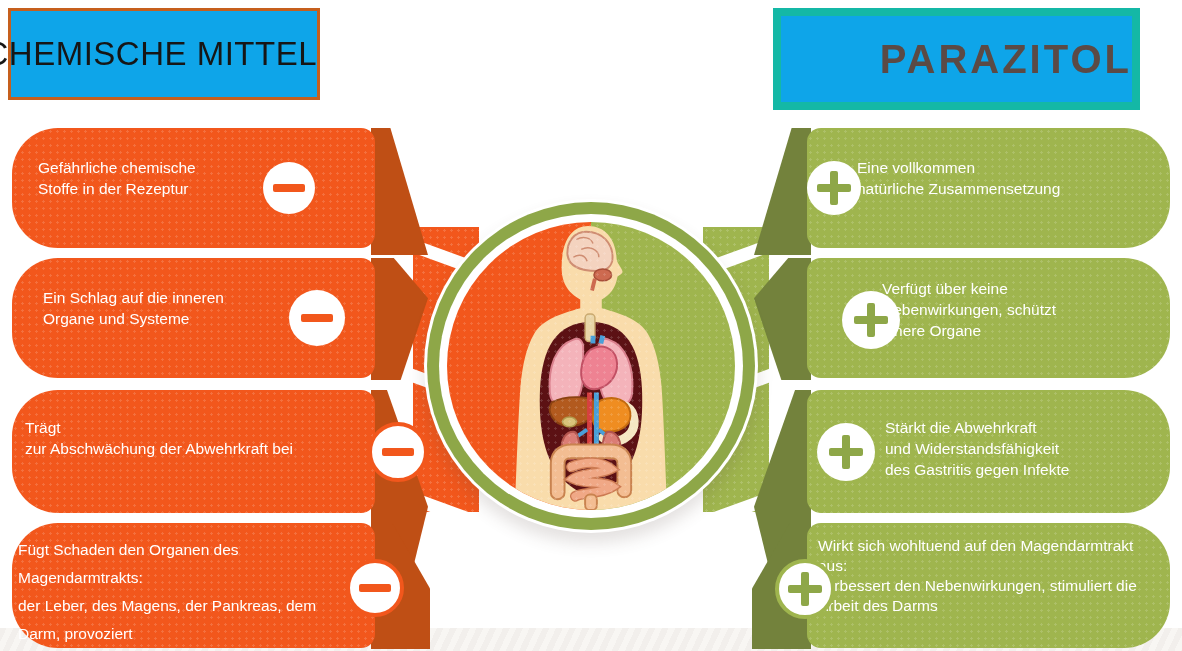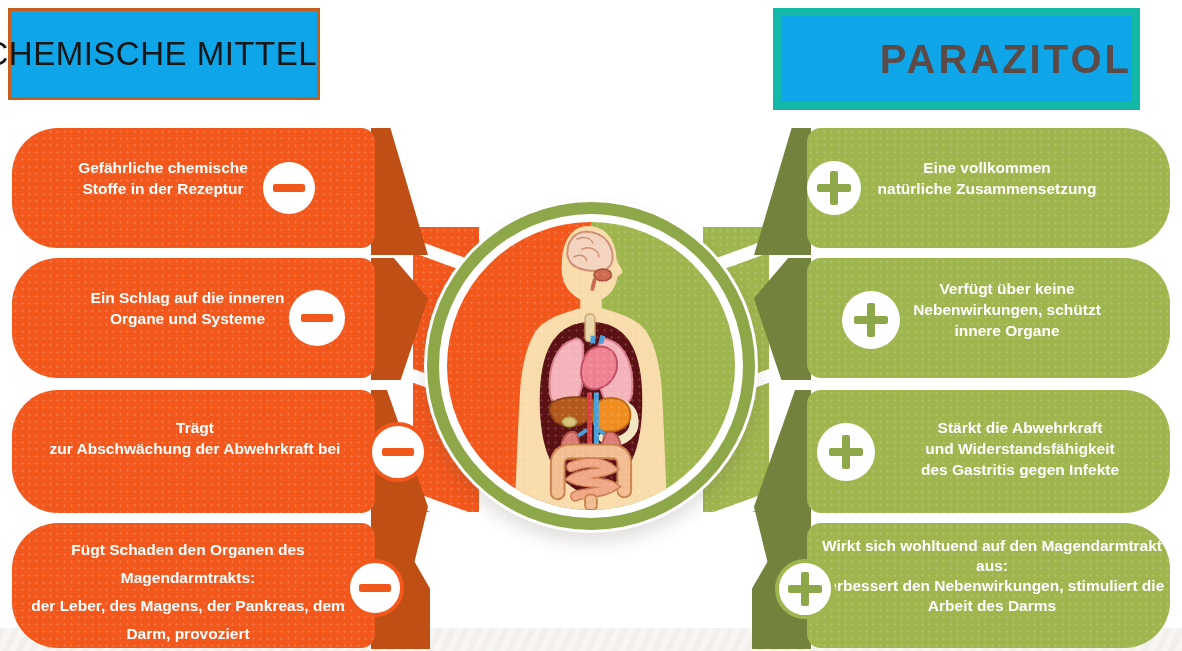--- a/index.html
+++ b/index.html
@@ -37,22 +37,22 @@
   .flap.r{background:#73823c;}
   
   .pill{
     position:absolute;width:363px;z-index:4;
     background-image:radial-gradient(rgba(255,255,255,.15) 1px, transparent 1.4px);
     background-size:7px 7px;
   }
   .pill.l{left:12px;background-color:#f2571c;border-radius:46px 14px 14px 46px;}
   .pill.r{left:807px;background-color:#9fb54e;border-radius:14px 46px 46px 14px;}
   .btxt{
-    position:absolute;z-index:5;color:#ffffff;text-align:center;
-    font-size:15.5px;font-weight:700;line-height:21px;white-space:pre-line;
+    position:absolute;z-index:5;color:#ffffff;text-align:left;
+    font-size:15.5px;font-weight:400;line-height:21px;white-space:pre-line;
   }
   
   .icirc{
     position:absolute;background:#ffffff;border-radius:50%;z-index:6;
     display:flex;align-items:center;justify-content:center;box-sizing:border-box;
   }
   .icirc.ring-o{border:4px solid #f2571c;}
   .icirc.ring-g{border:4px solid #9fb54e;}
   .minusbar{width:32px;height:8px;border-radius:2px;background:#f2571c;}
   .plusg{position:relative;width:34px;height:34px;}
@@ -122,21 +122,21 @@
   <div class="pill l" style="top:390px;height:123px;"></div>
   <div class="pill l" style="top:523px;height:125px;"></div>
 
   <div class="pill r" style="top:128px;height:120px;"></div>
   <div class="pill r" style="top:258px;height:120px;"></div>
   <div class="pill r" style="top:390px;height:123px;"></div>
   <div class="pill r" style="top:523px;height:125px;"></div>
 
   <div class="btxt" style="left:38px;top:157px;width:250px;">Gefährliche chemische
 Stoffe in der Rezeptur</div>
-  <div class="btxt" style="left:55px;top:287px;width:265px;">Ein Schlag auf die inneren
+  <div class="btxt" style="left:43px;top:287px;width:265px;">Ein Schlag auf die inneren
 Organe und Systeme</div>
   <div class="btxt" style="left:25px;top:417px;width:340px;">Trägt
 zur Abschwächung der Abwehrkraft bei</div>
   <div class="btxt" style="left:18px;top:536px;width:340px;line-height:28px;">Fügt Schaden den Organen des
 Magendarmtrakts:
 der Leber, des Magens, der Pankreas, dem
 Darm, provoziert
 Gastritis und Geschwüre.</div>
 
   <div class="btxt" style="left:857px;top:157px;width:260px;">Eine vollkommen

